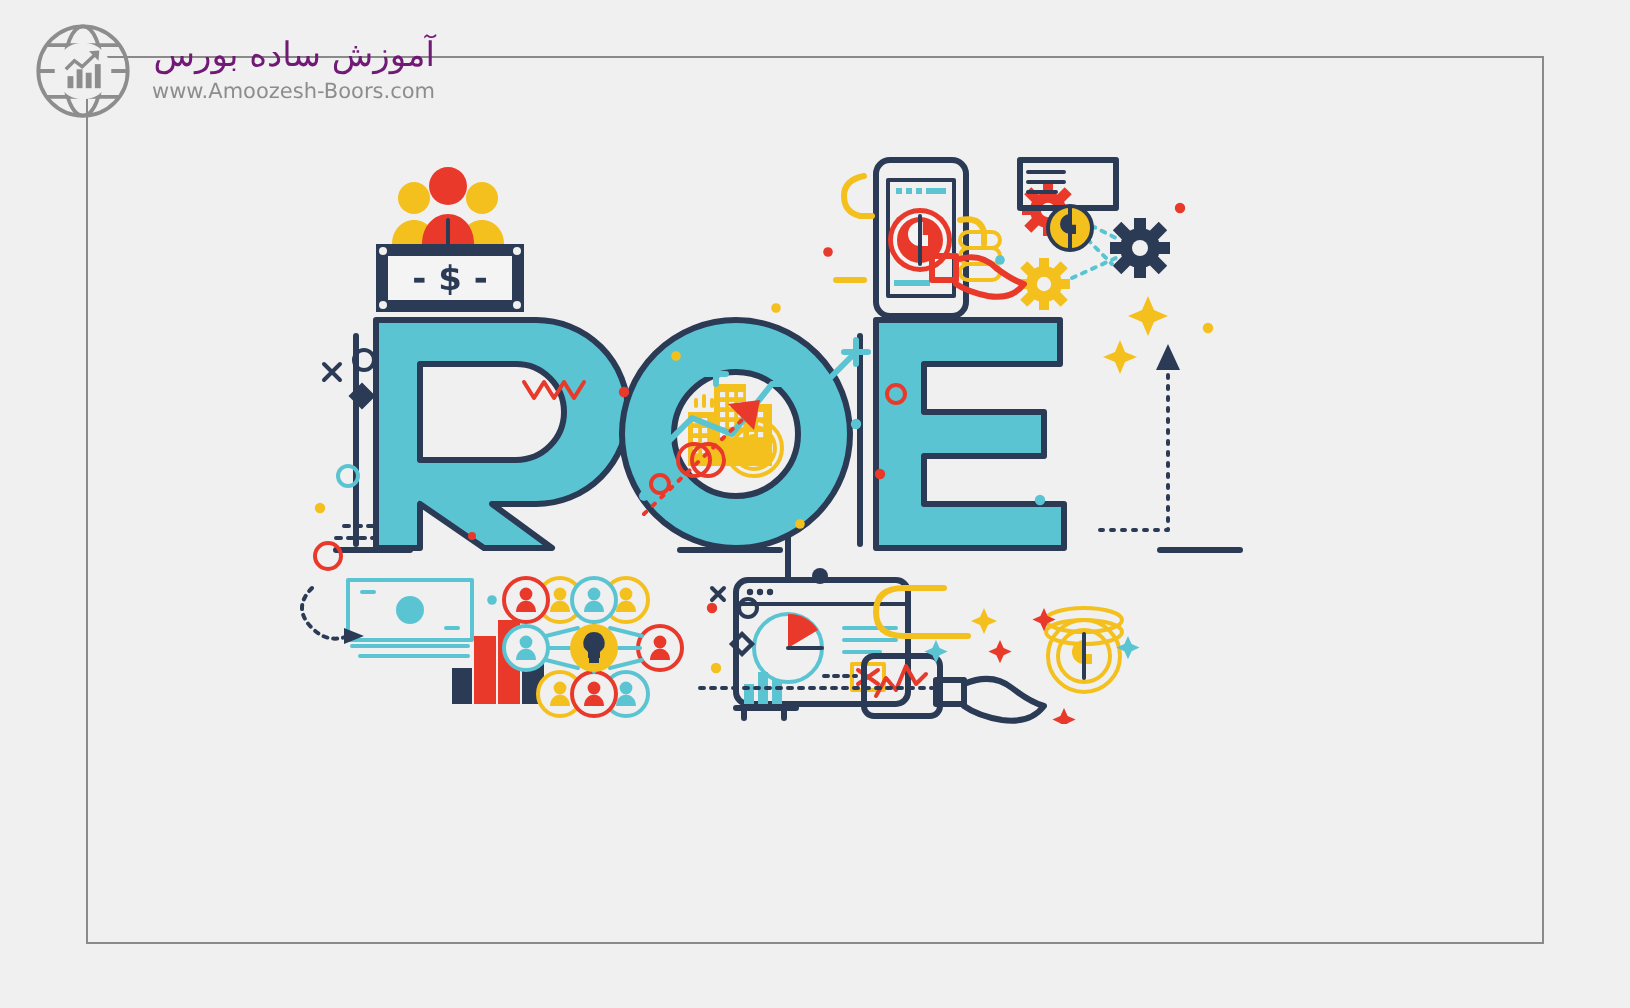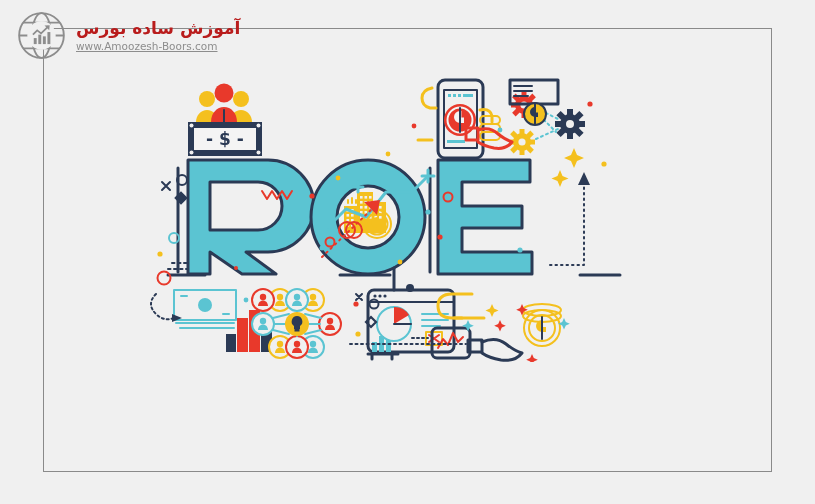--- a/index.html
+++ b/index.html
@@ -16,28 +16,27 @@
     border:1px solid #8a8a8a;background:#f0f0f0;box-sizing:border-box;
   }
   .logo{
     position:absolute;left:14px;top:8px;
     display:flex;align-items:center;gap:7px;
     z-index:5;
   }
   .logo-mark{width:55px;height:55px;display:block;}
   .logo-text{display:flex;flex-direction:column;line-height:1;}
   .logo-fa{
-    font-size:17px;color:#b91c1c;font-weight:bold;direction:rtl;
+    font-size:17px;color:#701a75;font-weight:normal;direction:rtl;
     letter-spacing:-0.3px;
     font-family:"DejaVu Sans",sans-serif;
   }
   .logo-url{
     font-size:10.5px;color:#8d8d8d;margin-top:4px;
     font-family:"DejaVu Sans","Liberation Sans",sans-serif;
-    text-decoration:underline;
   }
   .illus{
     position:absolute;left:150px;top:72px;width:500px;height:290px;
   }
   .illus svg{display:block;width:500px;height:290px;}
   .title-bar{
     position:absolute;left:44px;top:372px;width:727px;height:62px;
     display:flex;align-items:center;justify-content:center;
   }
   .title-text{

